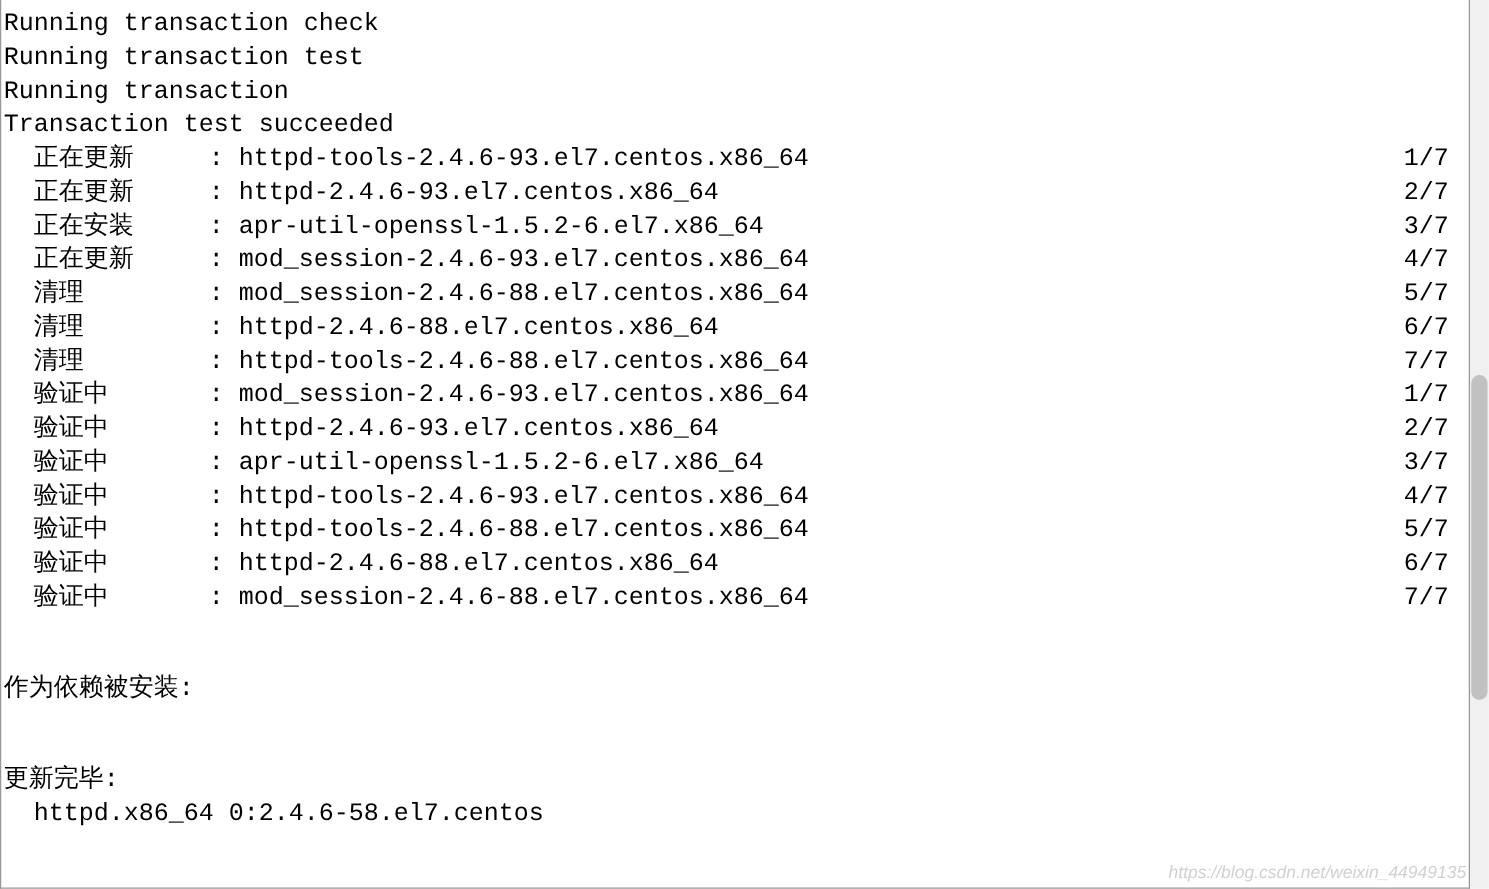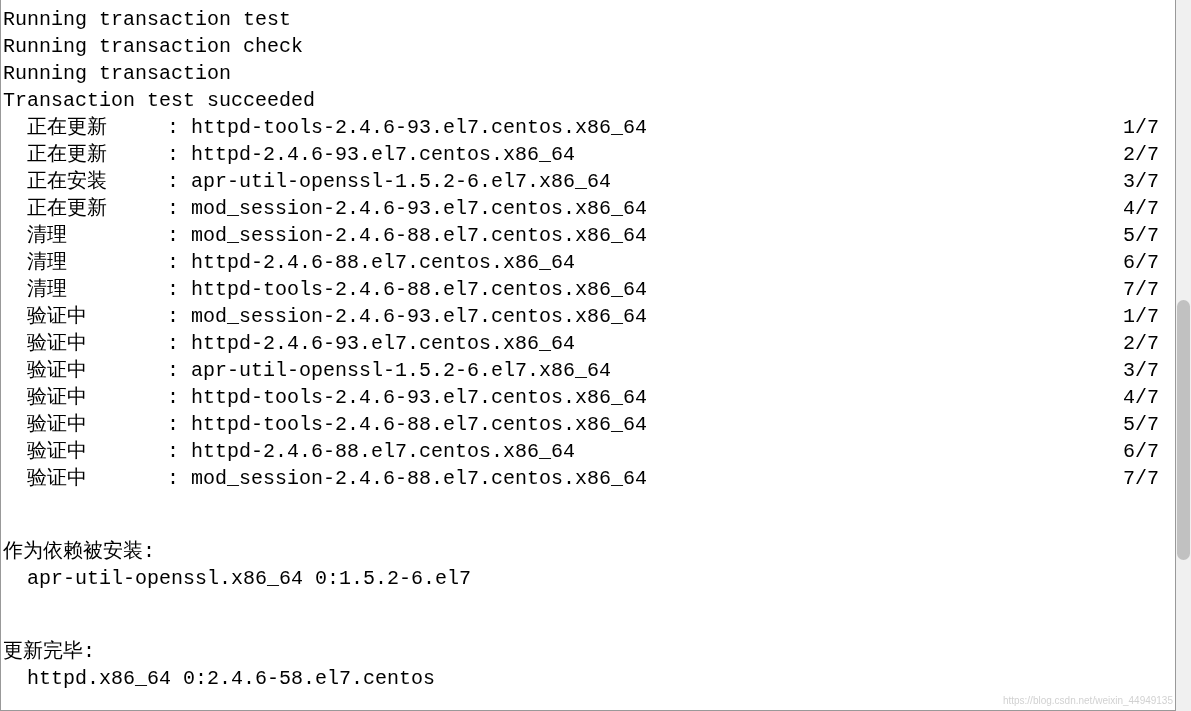--- a/index.html
+++ b/index.html
@@ -75,31 +75,32 @@
       top: 300px;
       width: 13px;
       height: 260px;
       background: #c1c1c1;
       border-radius: 7px;
     }
     .watermark {
       position: absolute;
       right: 18px;
       bottom: 4px;
-      font-size: 10px;
+      font-size: 14px;
       color: rgba(120,120,120,0.35);
       font-family: Arial, sans-serif;
+      font-style: italic;
     }
   </style>
 </head>
 <body>
 
 <div class="terminal">
+  <div class="line">Running transaction check</div>
   <div class="line">Running transaction test</div>
-  <div class="line">Running transaction check</div>
   <div class="line">Running transaction</div>
   <div class="line">Transaction test succeeded</div>
 
   <div id="txn-container">
       <div class="row">
         <div class="action">正在更新</div>
         <div class="pkg">: httpd-tools-2.4.6-93.el7.centos.x86_64</div>
         <div class="progress">1/7</div>
       </div>
       <div class="row">
@@ -164,21 +165,20 @@
       </div>
       <div class="row">
         <div class="action">验证中</div>
         <div class="pkg">: mod_session-2.4.6-88.el7.centos.x86_64</div>
         <div class="progress">7/7</div>
       </div>
     </div>
 
   <div class="gap"></div>
   <div class="section-head">作为依赖被安装:</div>
-  <div class="indented">apr-util-openssl.x86_64 0:1.5.2-6.el7</div>
 
   <div class="gap"></div>
   <div class="section-head">更新完毕:</div>
   <div class="indented">httpd.x86_64 0:2.4.6-58.el7.centos</div>
 
   <div class="gap"></div>
   <div class="section-head">作为依赖被升级:</div>
 </div>
 
 <div class="scrollbar">

